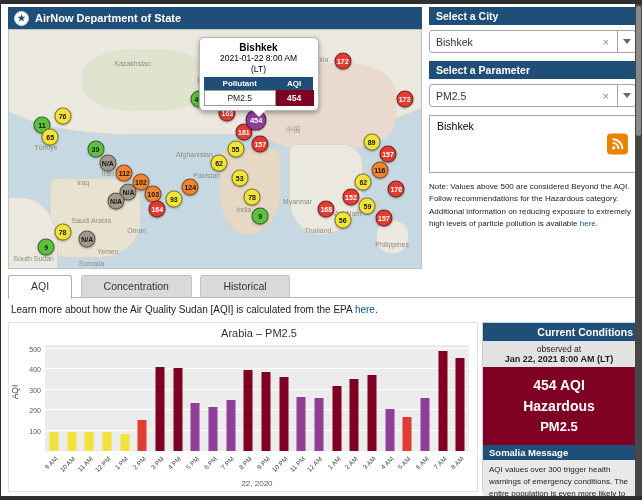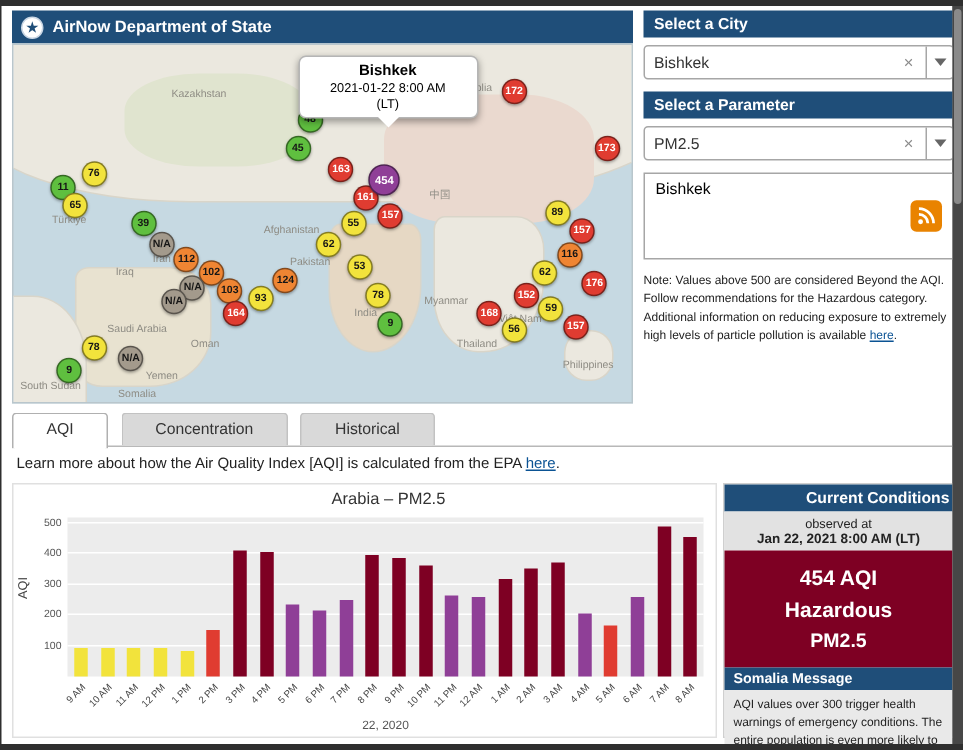--- a/index.html
+++ b/index.html
@@ -42,21 +42,21 @@
   .select-box { border:1px solid #a6a6a6; border-radius:3px; height:23px; margin:5px 0 8px; display:flex; align-items:center;
     padding-left:6px; font-size:10.5px; background:#fff; cursor:pointer; }
   .select-value { flex:1; color:#333; }
   .clear-x { color:#8a8a8a; font-size:11px; padding:0 8px; cursor:pointer; }
   .arrow-cell { border-left:1px solid #a6a6a6; align-self:stretch; width:18px; display:flex; align-items:center; justify-content:center; }
   .arrow-down { width:0; height:0; border-left:4px solid transparent; border-right:4px solid transparent; border-top:5px solid #666; }
   .feed-box { border:1px solid #a6a6a6; height:58px; position:relative; font-size:10.5px; padding:4px 7px; margin-bottom:8px; background:#fff; }
   .rss-icon { position:absolute; right:7px; top:50%; transform:translateY(-50%); width:21px; height:21px; background:#e98300;
     border-radius:4px; display:flex; align-items:center; justify-content:center; cursor:pointer; }
   .note { font-size:8px; line-height:1.55; color:#222; margin-top:2px; }
-  a.inline-link { color:#0b5394; text-decoration:underline; cursor:pointer; }
+  a.inline-link { color:#0b5394; cursor:pointer; }
 
   
   .tabs { position:absolute; left:7px; top:271px; width:628px; height:23px; border-bottom:1px solid #b8b8b8; }
   .tab { display:inline-block; padding:4px 22px 5px; font-size:10.5px; margin-right:4px; background:#d9d9d9;
     border:1px solid #c2c2c2; border-bottom:none; border-radius:3px 3px 0 0; color:#333; position:relative; top:0; cursor:pointer; }
   .tab.active { background:#fff; border-color:#b0b0b0; height:24px; z-index:2; }
 
   .learn { position:absolute; left:10px; top:300px; font-size:10px; color:#222; }
 
   
@@ -102,20 +102,32 @@
       <div class="land" style="left:10%; top:62%; width:22%; height:34%; border-radius:10% 30% 45% 20%; background:#e8e2d0;"></div>
       <div class="land" style="left:-10%; top:70%; width:22%; height:48%; border-radius:20% 40% 30% 10%;"></div>
       <div class="land" style="left:51%; top:50%; width:15%; height:36%; border-radius:15% 15% 60% 55%; background:#e6d8c4;"></div>
       <div class="land" style="left:68%; top:48%; width:18%; height:38%; border-radius:10% 25% 55% 40%;"></div>
       <div class="land" style="left:89%; top:80%; width:8%; height:14%; border-radius:45%;"></div>
 
       <div class="map-popup">
         <div class="popup-city">Bishkek</div>
         <div class="popup-date">2021-01-22 8:00 AM</div>
         <div class="popup-date">(LT)</div>
+        <table class="popup-table">
+          <tbody>
+              <tr>
+            <th>Pollutant</th>
+            <th>AQI</th>
+          </tr>
+          <tr>
+            <td class="td-pollutant">PM2.5</td>
+            <td class="td-aqi">454</td>
+          </tr>
+        </tbody>
+          </table>
       </div>
     <span class="maplabel" style="left: 30%; top: 14%;">Kazakhstan</span>
         <span class="maplabel" style="left: 74%; top: 12%;">Mongolia</span>
         <span class="maplabel" style="left: 69%; top: 42%;">中国</span>
         <span class="maplabel" style="left: 9%; top: 49%;">Türkiye</span>
         <span class="maplabel" style="left: 18%; top: 64%;">Iraq</span>
         <span class="maplabel" style="left: 24%; top: 60%;">Iran</span>
         <span class="maplabel" style="left: 45%; top: 52%;">Afghanistan</span>
         <span class="maplabel" style="left: 48%; top: 61%;">Pakistan</span>
         <span class="maplabel" style="left: 57%; top: 75%;">India</span>
@@ -198,21 +210,21 @@
       </div>
       <div class="note"><span>Note: Values above 500 are considered Beyond the AQI. Follow recommendations for the Hazardous category. Additional information on reducing exposure to extremely high levels of particle pollution is available </span><a class="inline-link">here</a><span>.</span></div>
     </div>
 
     <div class="tabs">
       <span class="tab active">AQI</span>
       <span class="tab">Concentration</span>
       <span class="tab">Historical</span>
     </div>
 
-    <div class="learn"><span>Learn more about how the Air Quality Index [AQI] is calculated from the EPA </span><a class="inline-link">here</a><span>.</span></div>
+    <div class="learn"><span>Learn more about how the Air Quality Sudan [AQI] is calculated from the EPA </span><a class="inline-link">here</a><span>.</span></div>
 
     <div class="chart-box">
       <div class="chart-title">Arabia – PM2.5</div>
       <div class="ylabel">AQI</div>
       <div class="chart-yticks">
           <div class="ytick" style="bottom: 19.2308%;">100</div>
           <div class="ytick" style="bottom: 38.4615%;">200</div>
           <div class="ytick" style="bottom: 57.6923%;">300</div>
           <div class="ytick" style="bottom: 76.9231%;">400</div>
           <div class="ytick" style="bottom: 96.1538%;">500</div>

